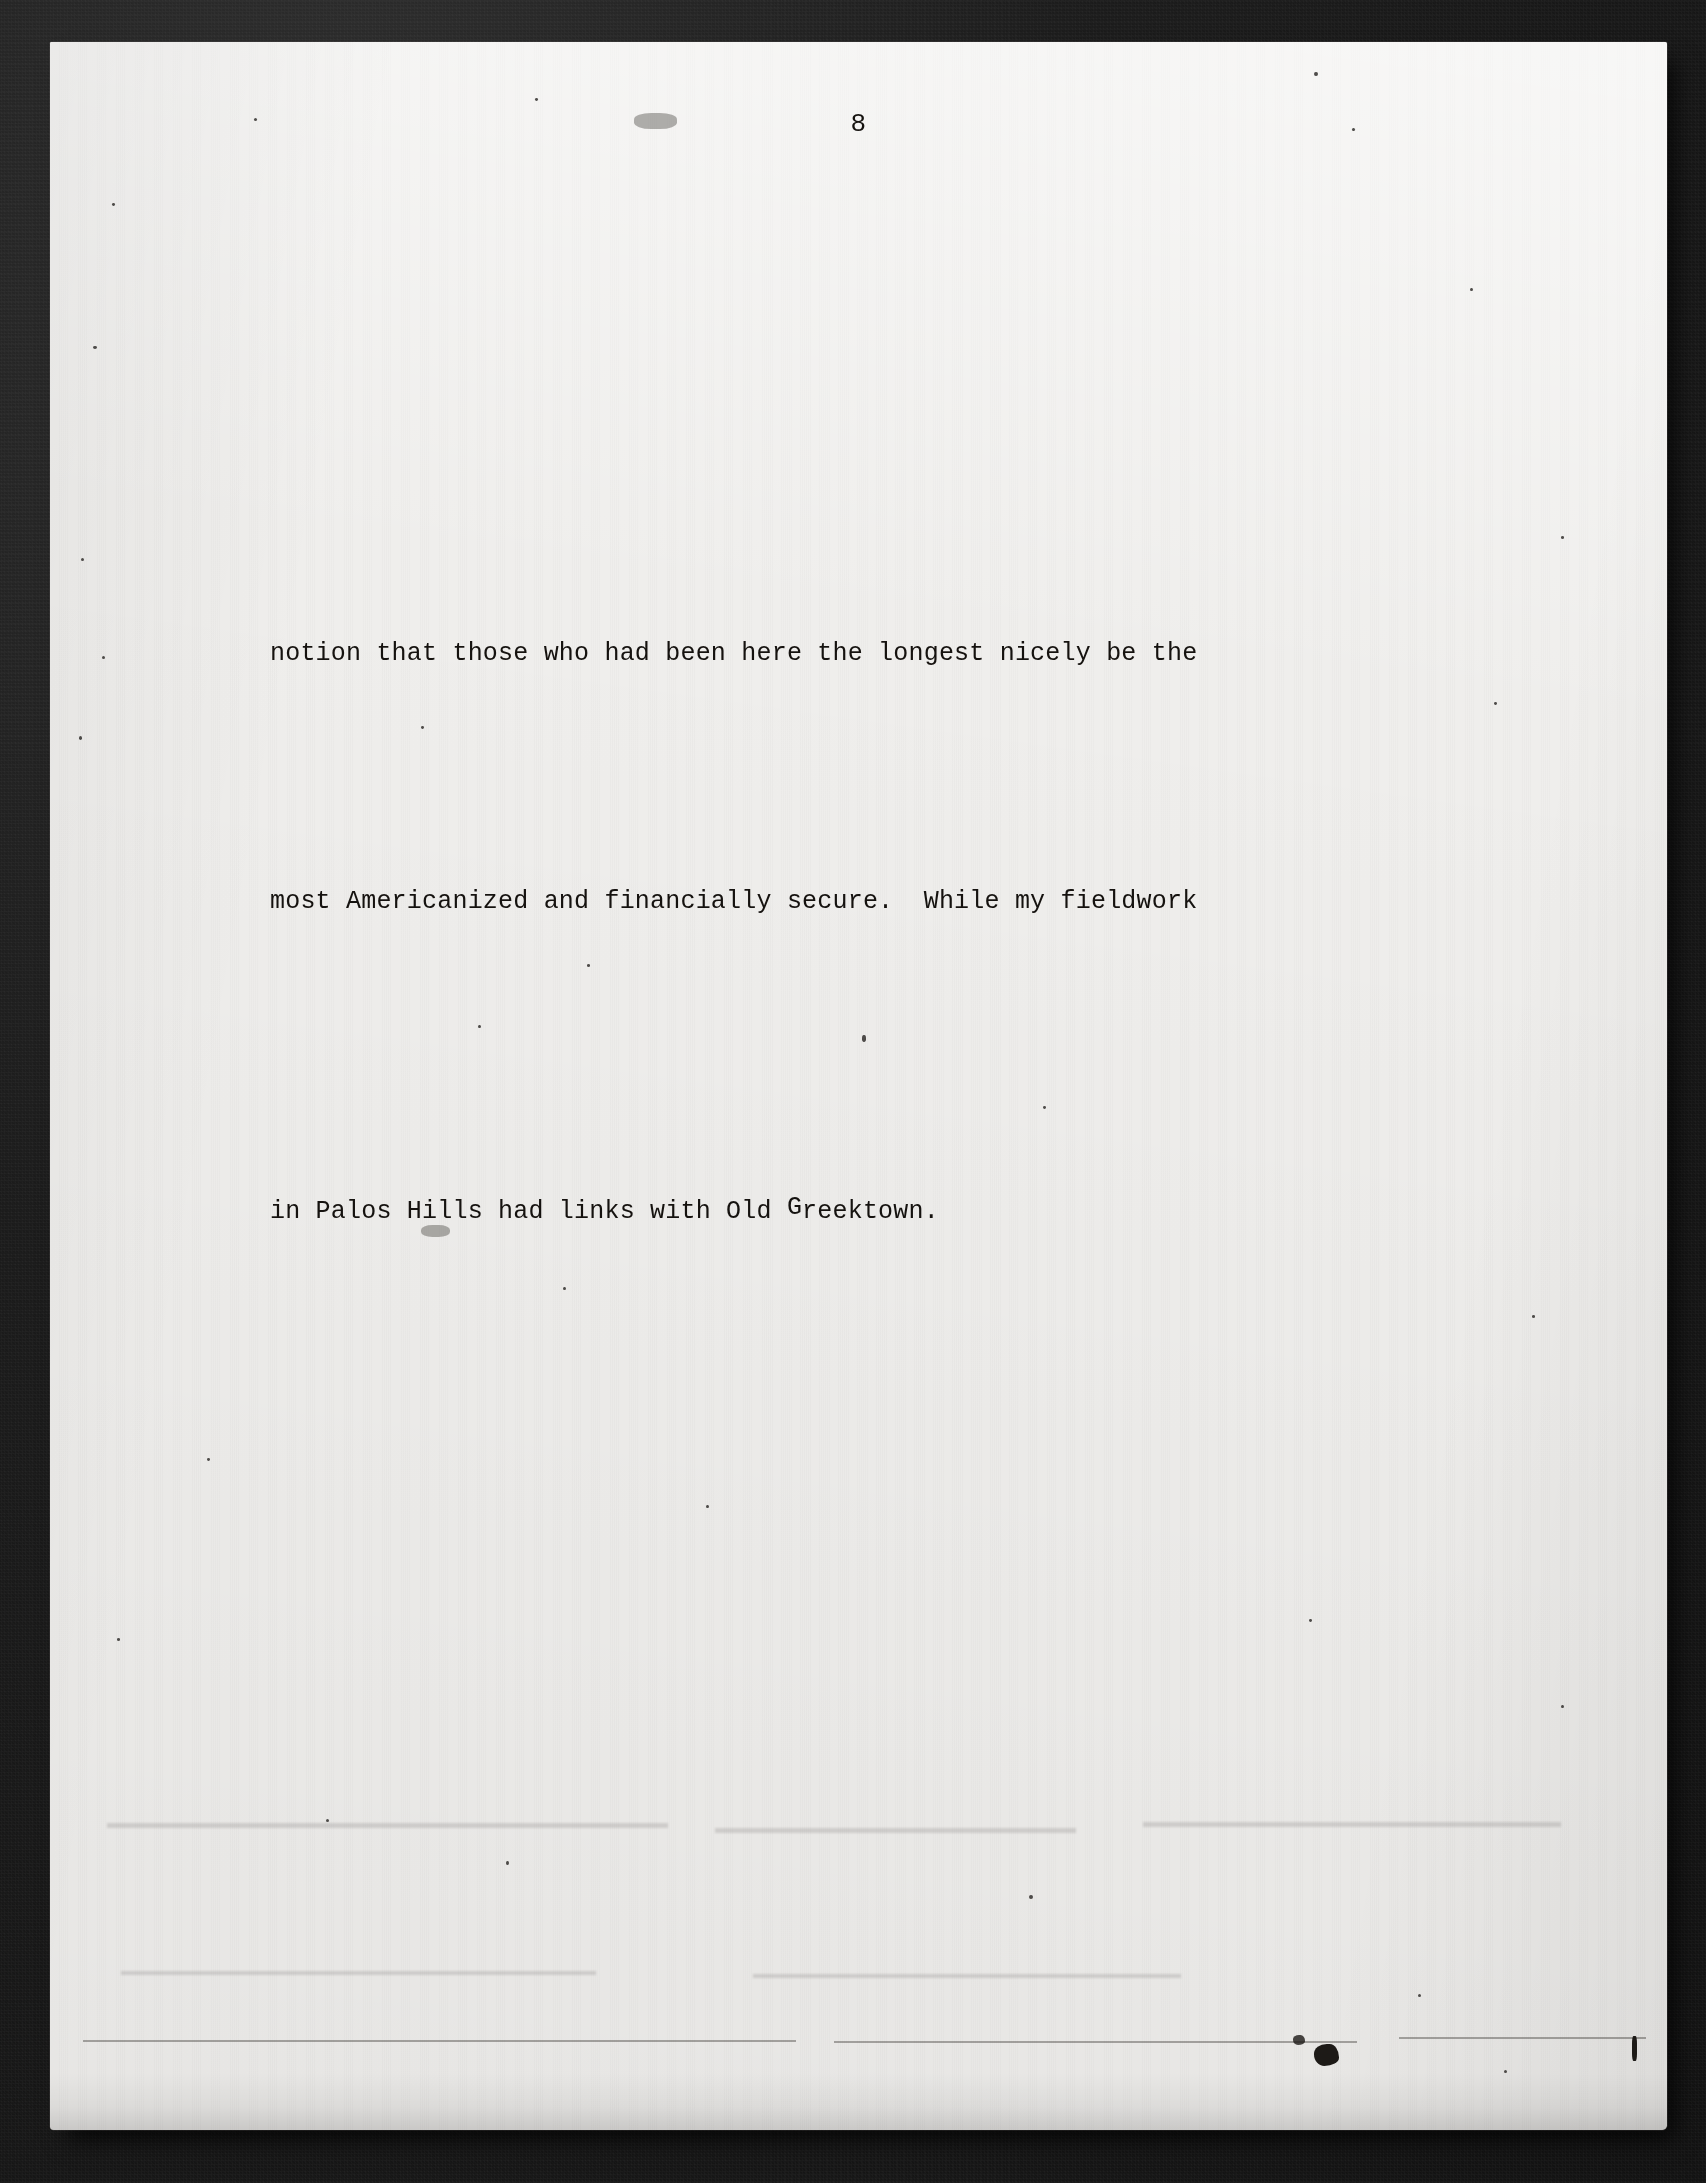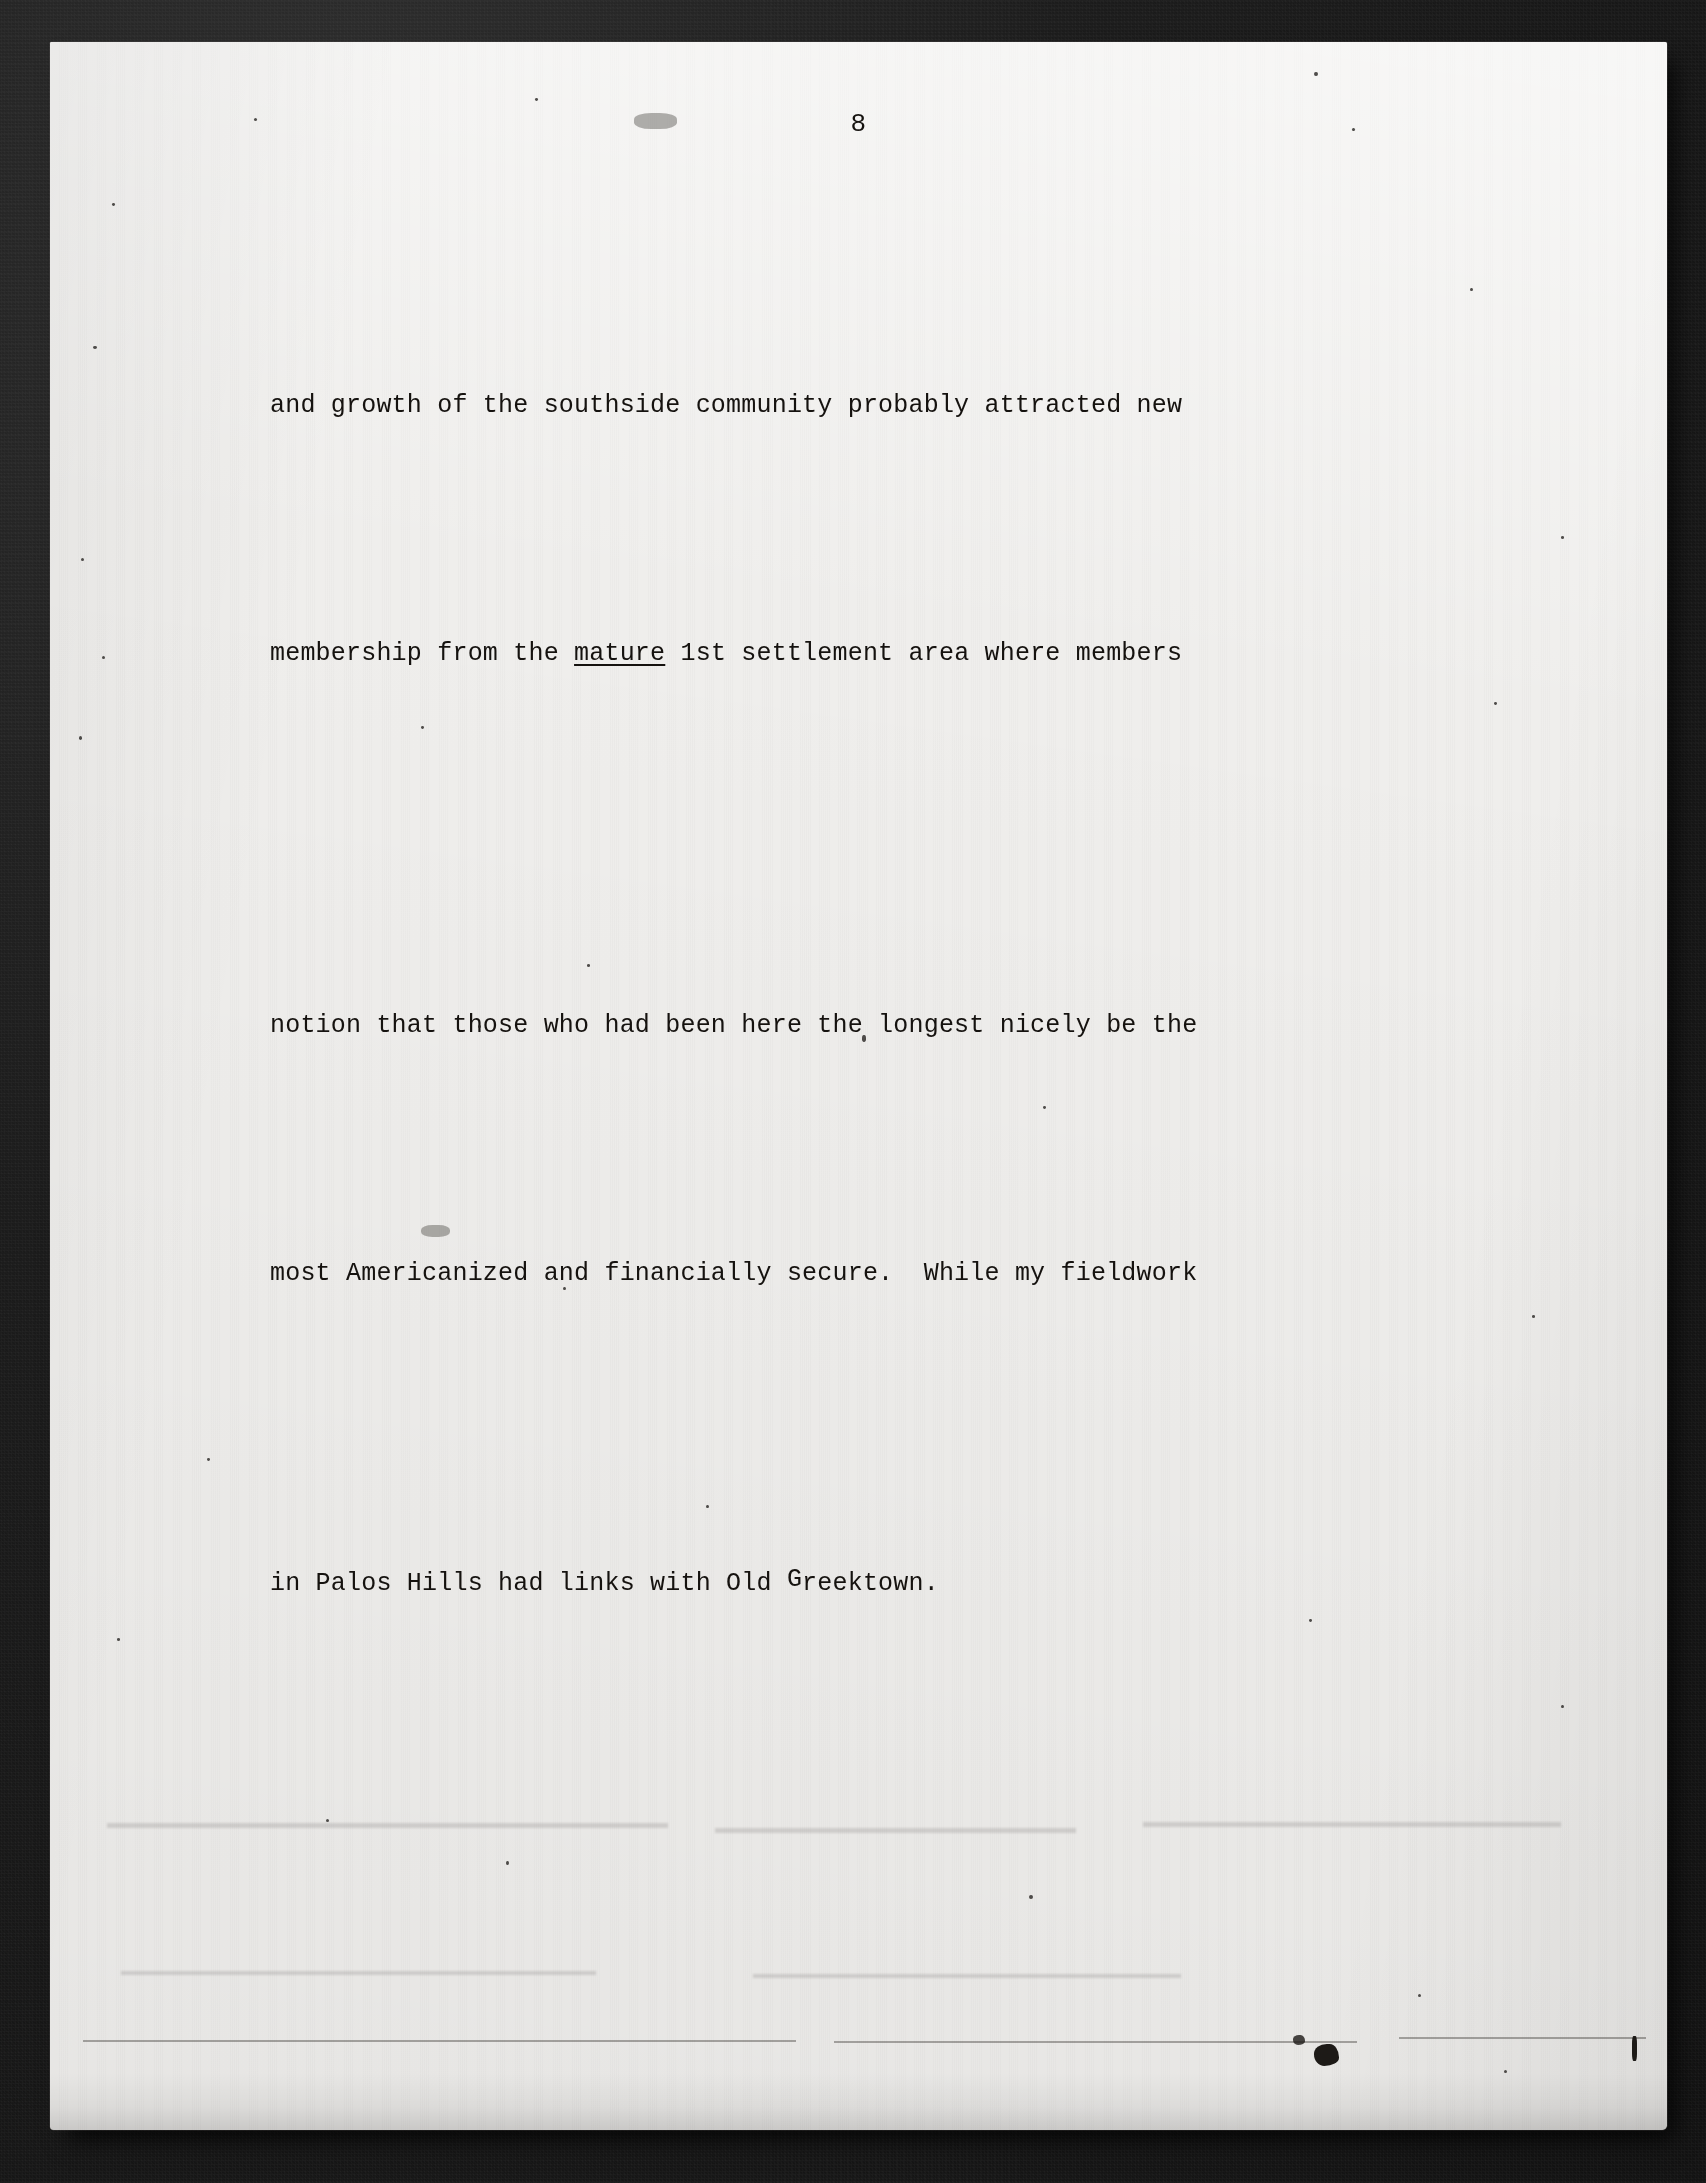--- a/index.html
+++ b/index.html
@@ -159,23 +159,21 @@
   <div class="backing"></div>
 
   <div class="page">
 
     <div class="typed">
 
       <div class="page-number">8</div>
 
       <div class="body-text">
 
-        <span class="line"><span>and growth of the southside community probably attracted new</span></span>
-
-        <span class="line"><span>membership from the </span><span class="u">mature</span><span> 1st settlement area where members</span></span>
+
 
 
 
         <span class="line"><span>notion that those who had been here the longest nicely be the</span></span>
 
         <span class="line"><span>most Americanized and financially secure.  While my fieldwork</span></span>
 
 
         <span class="line"><span>in Palos Hills had links with Old </span><span class="raised">G</span><span>reektown.</span></span>
 

